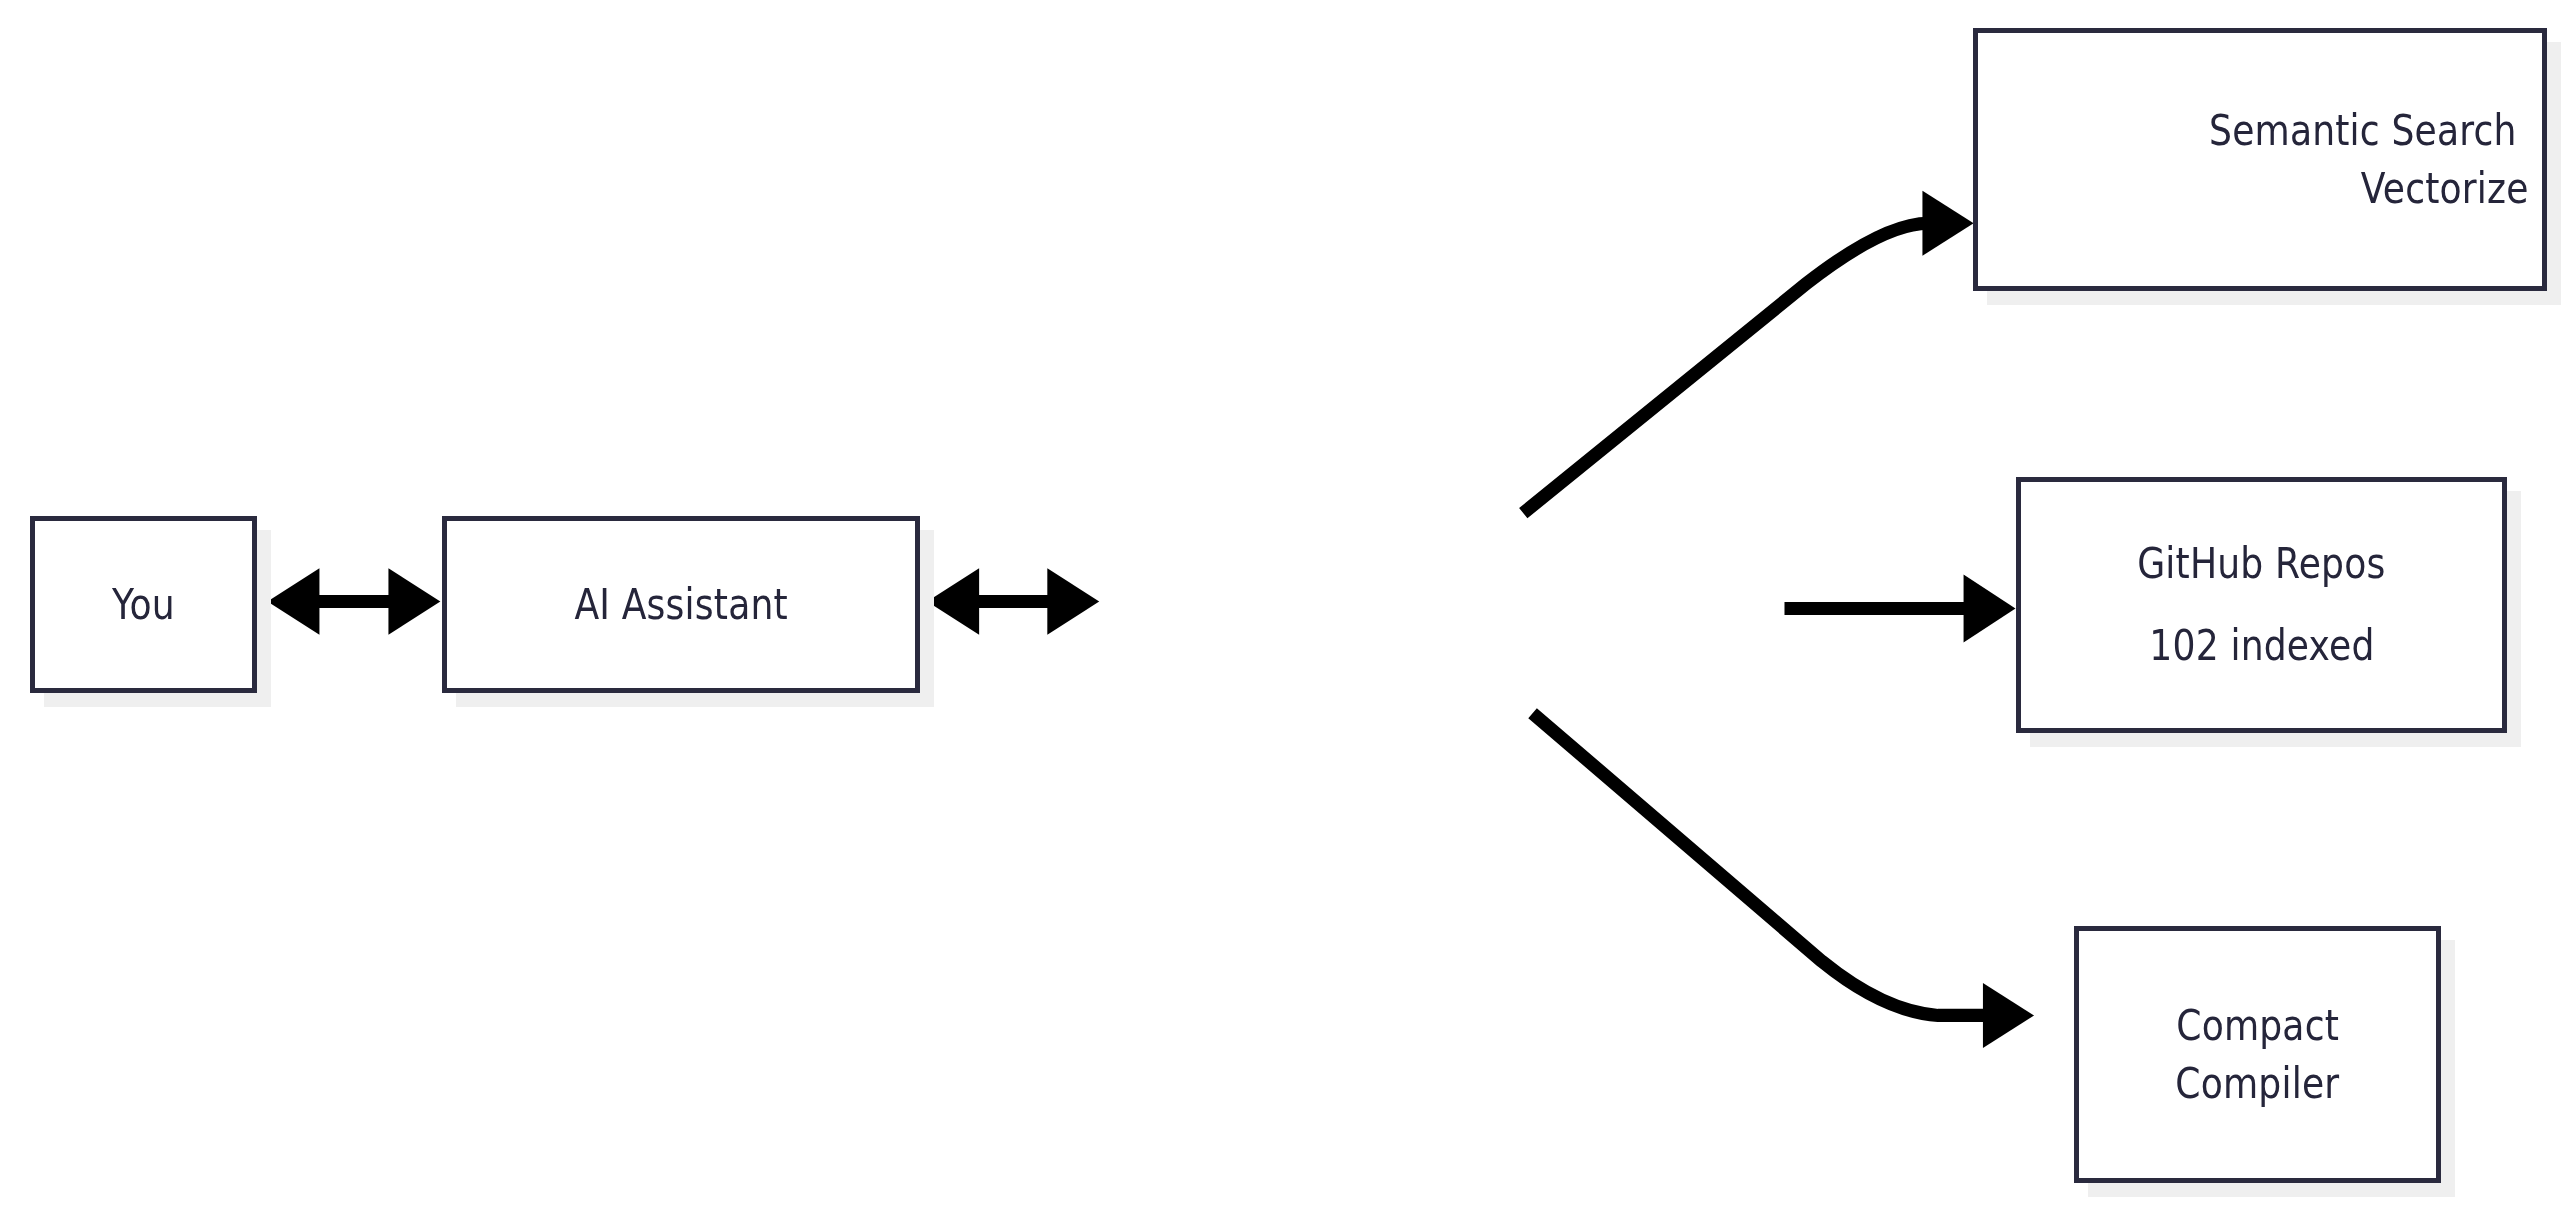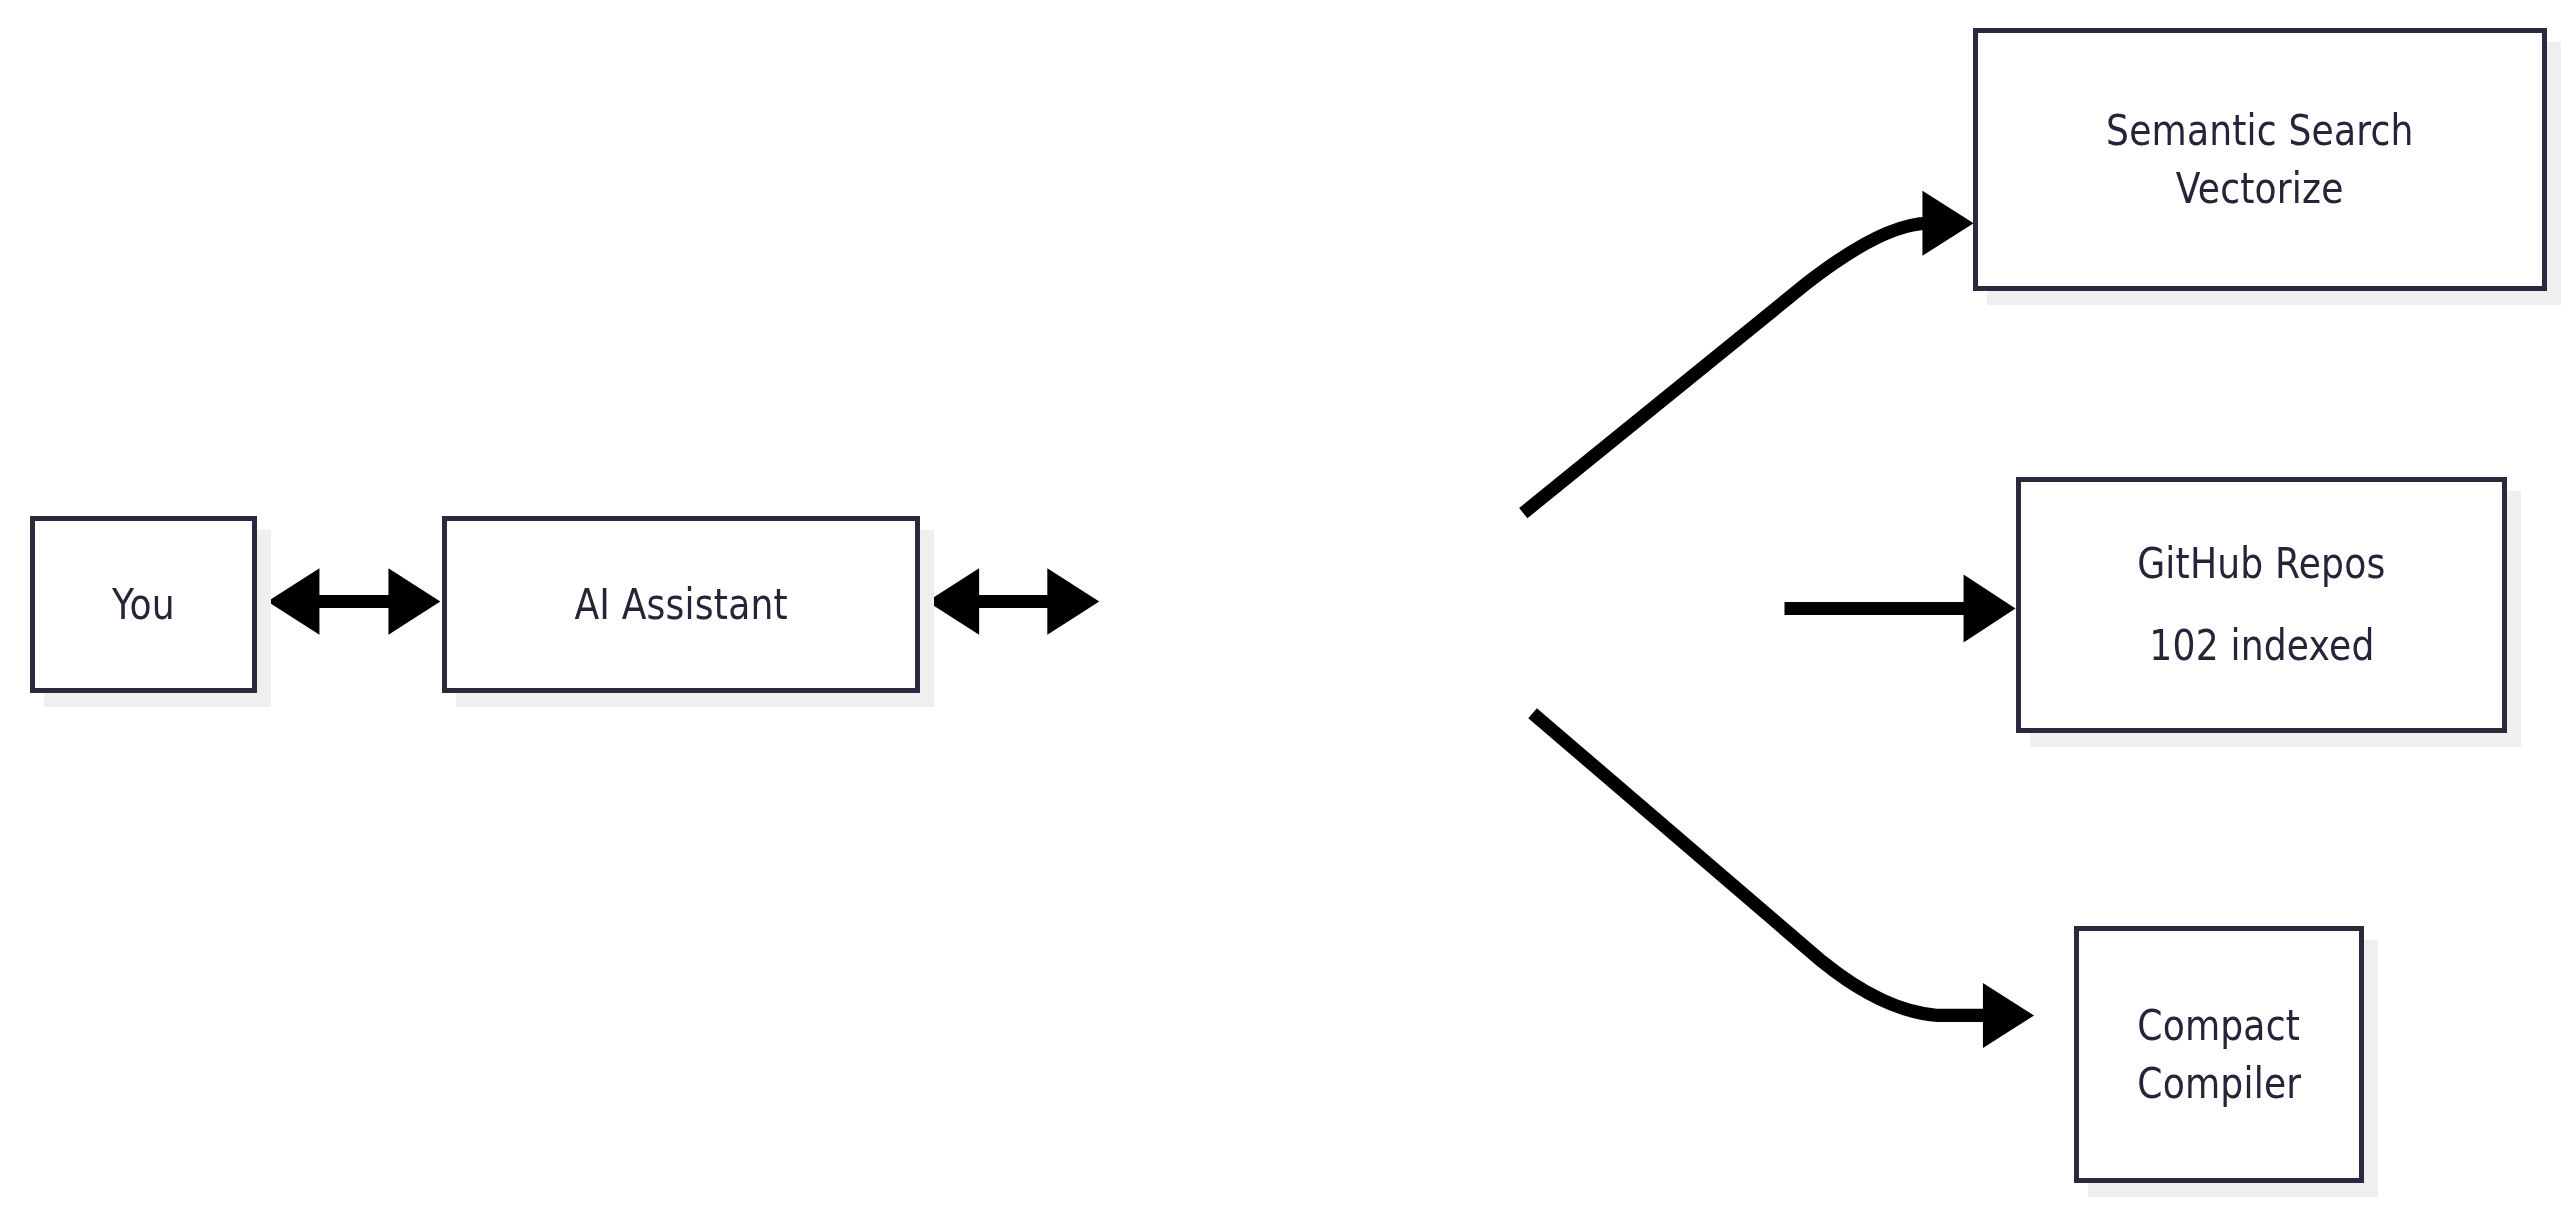--- a/index.html
+++ b/index.html
@@ -44,23 +44,23 @@
     line-height: 1.38;
     letter-spacing: 0.2px;
     text-align: center;
     white-space: nowrap;
     transform: scaleX(0.86);
   }
   
   #node-you        { left: 29.5px;   top: 516px;  width: 227px; height: 177px; }
   #node-assistant  { left: 442px;  top: 516px;  width: 478px; height: 177px; }
   #node-mcp        { left: 1099px; top: 514px;  width: 685px; height: 198px; }
-  #node-semantic   { left: 1973px; top: 28px;   width: 574px; height: 263px; }
+  #node-semantic   { left: 1973px; top: 28px;   width: 574px; height: 263px; align-items: flex-end; }
   #node-github     { left: 2016px; top: 477px;  width: 491px; height: 256px; gap: 24px; }
-  #node-compiler   { left: 2074px; top: 926px; width: 290px; height: 257px; }
+  #node-compiler   { left: 2074px; top: 926px; width: 367px; height: 257px; }
 </style>
 </head>
 <body>
 
 <div id="stage">
 
   <svg class="edge-layer" viewBox="0 0 3323 1570" width="2576" height="1217" xmlns="http://www.w3.org/2000/svg">
 
     <g>
       <line x1="400" y1="776" x2="513" y2="776" stroke="#000000" stroke-width="17"></line>

